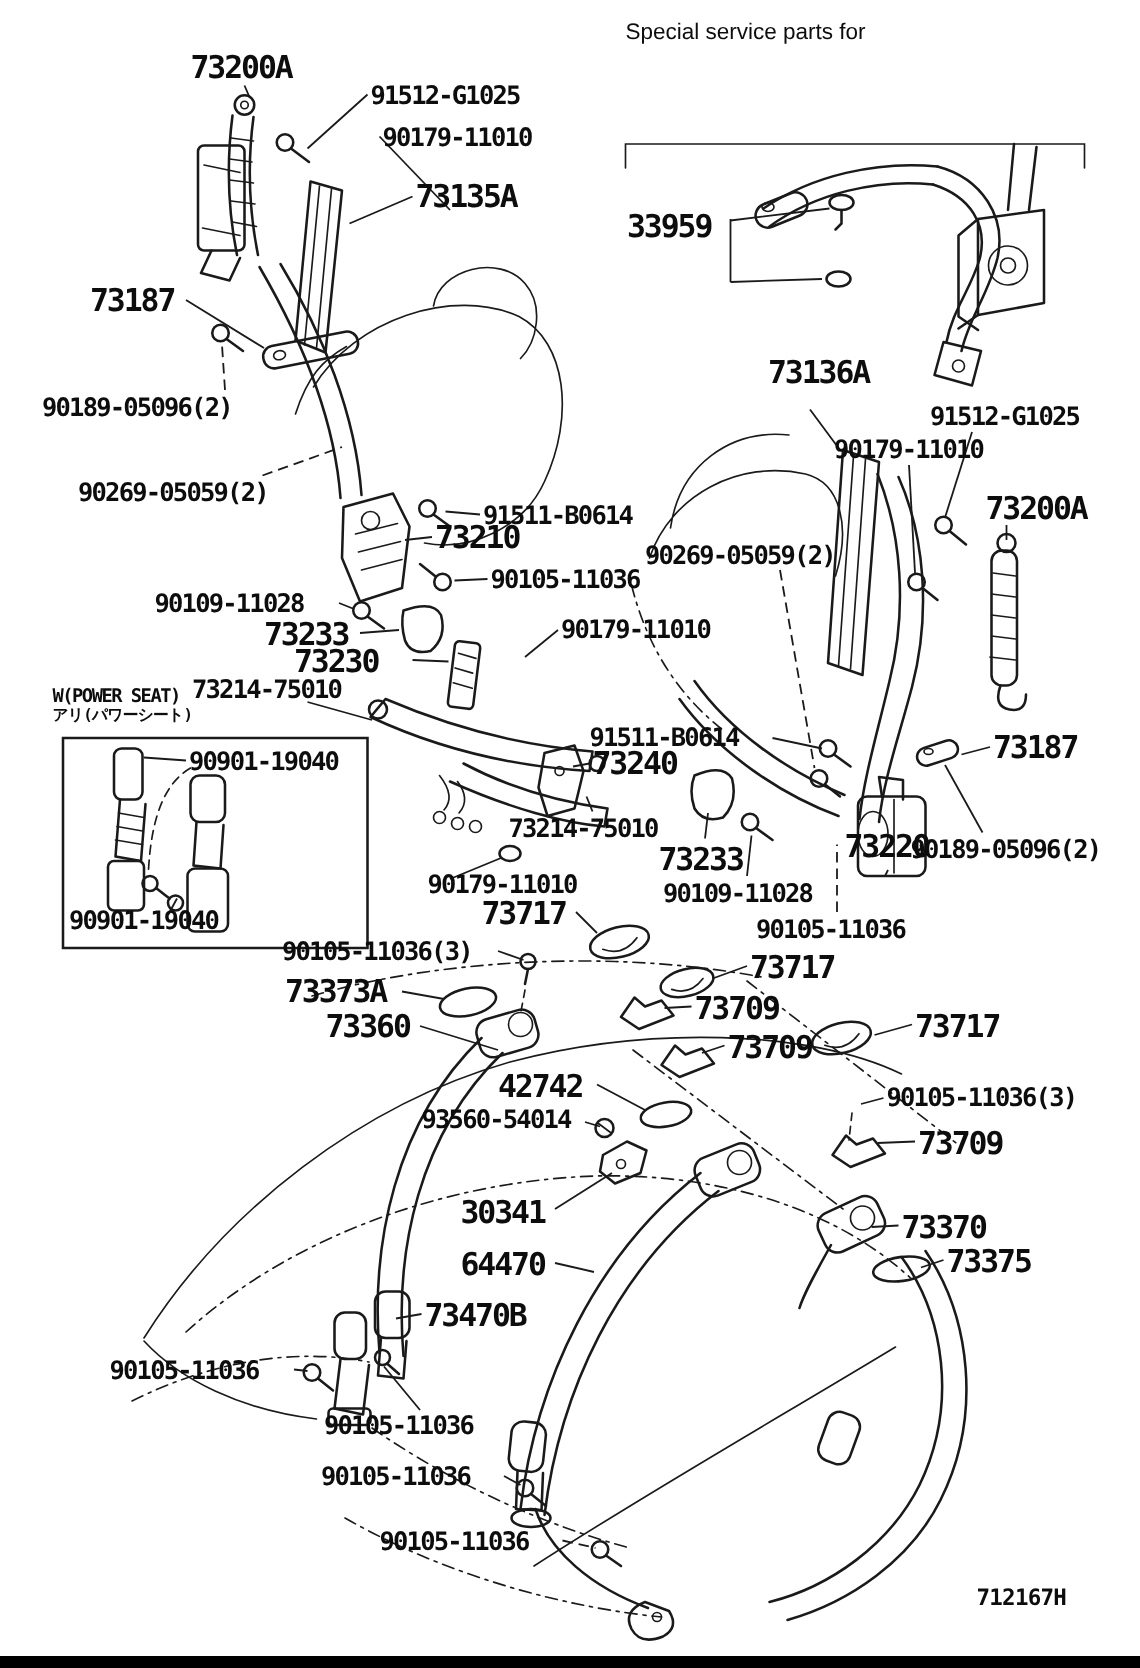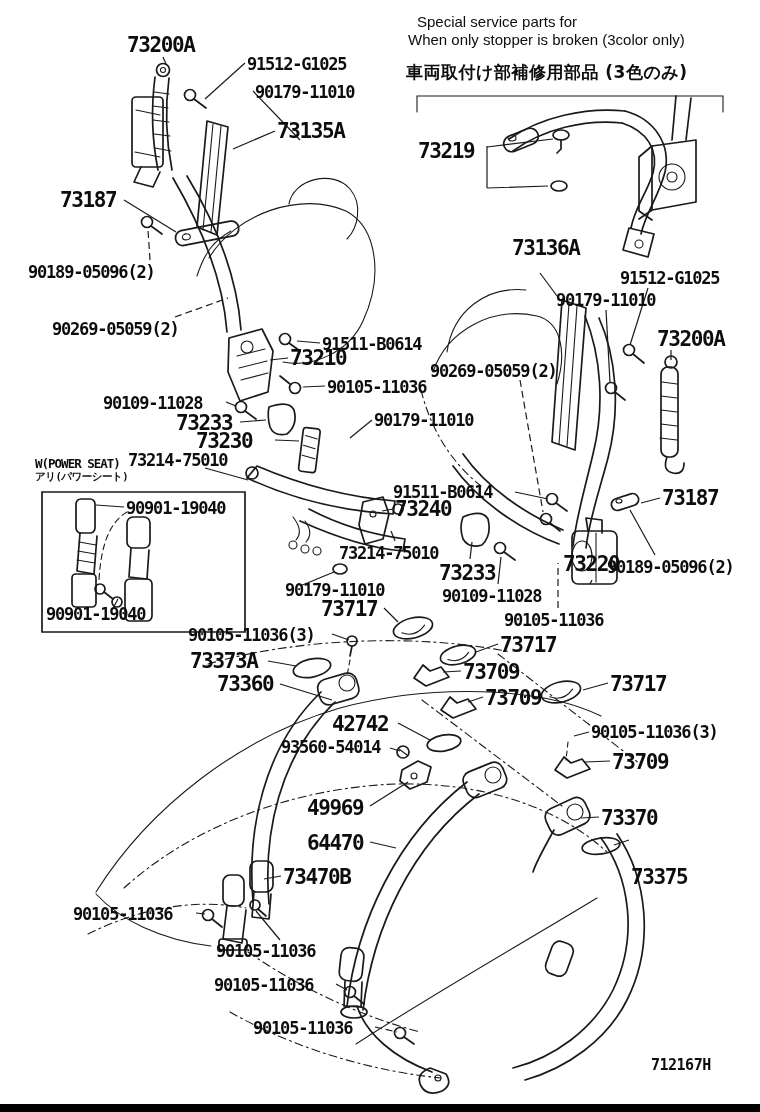--- a/index.html
+++ b/index.html
@@ -280,43 +280,41 @@
         <line x1="629" y1="840" x2="614" y2="845" class="leader"></line>
         <line x1="281" y1="876" x2="264" y2="879" class="leader"></line>
         <line x1="196" y1="913" x2="205" y2="914" class="leader"></line>
         <line x1="280" y1="940" x2="256" y2="911" class="leader"></line>
         <line x1="336" y1="984" x2="347" y2="990" class="leader"></line>
         <line x1="375" y1="1027" x2="397" y2="1032" class="leader" stroke-dasharray="7 4"></line>
       </g>
   </svg>
 
   <div class="note" style="left:417px;top:13px">Special service parts for</div>
-  <div class="note" style="left:408px;top:31px">When only stopper is broken (3color only)</div>
-  <div class="jp" style="left:406px;top:61px">車両取付け部補修用部品 (3色のみ)</div>
 
   <div id="labels-layer">
       <div class="part-label lg" style="left: 127px; top: 33px;">73200A</div>
       <div class="part-label" style="left: 247px; top: 54px;">91512-G1025</div>
       <div class="part-label" style="left: 255px; top: 82px;">90179-11010</div>
       <div class="part-label lg" style="left: 277px; top: 119px;">73135A</div>
       <div class="part-label lg" style="left: 60px; top: 188px;">73187</div>
       <div class="part-label" style="left: 28px; top: 262px;">90189-05096(2)</div>
       <div class="part-label" style="left: 52px; top: 319px;">90269-05059(2)</div>
       <div class="part-label" style="left: 322px; top: 334px;">91511-B0614</div>
       <div class="part-label lg" style="left: 290px; top: 346px;">73210</div>
       <div class="part-label" style="left: 327px; top: 377px;">90105-11036</div>
       <div class="part-label" style="left: 103px; top: 393px;">90109-11028</div>
       <div class="part-label lg" style="left: 176px; top: 411px;">73233</div>
       <div class="part-label lg" style="left: 196px; top: 429px;">73230</div>
       <div class="part-label" style="left: 128px; top: 450px;">73214-75010</div>
       <div class="part-label sm" style="left: 35px; top: 456px;">W(POWER SEAT)</div>
       <div class="part-label xs" style="left: 35px; top: 470px;">アリ(パワーシート)</div>
       <div class="part-label" style="left: 126px; top: 498px;">90901-19040</div>
       <div class="part-label" style="left: 46px; top: 604px;">90901-19040</div>
-      <div class="part-label lg" style="left: 418px; top: 139px;">73219</div>
+      <div class="part-label lg" style="left: 418px; top: 139px;">33959</div>
       <div class="part-label lg" style="left: 512px; top: 236px;">73136A</div>
       <div class="part-label" style="left: 620px; top: 268px;">91512-G1025</div>
       <div class="part-label" style="left: 556px; top: 290px;">90179-11010</div>
       <div class="part-label lg" style="left: 657px; top: 327px;">73200A</div>
       <div class="part-label" style="left: 430px; top: 361px;">90269-05059(2)</div>
       <div class="part-label" style="left: 374px; top: 410px;">90179-11010</div>
       <div class="part-label" style="left: 393px; top: 482px;">91511-B0614</div>
       <div class="part-label lg" style="left: 395px; top: 497px;">73240</div>
       <div class="part-label" style="left: 339px; top: 543px;">73214-75010</div>
       <div class="part-label lg" style="left: 439px; top: 561px;">73233</div>
@@ -331,24 +329,24 @@
       <div class="part-label lg" style="left: 190px; top: 649px;">73373A</div>
       <div class="part-label lg" style="left: 217px; top: 672px;">73360</div>
       <div class="part-label lg" style="left: 500px; top: 633px;">73717</div>
       <div class="part-label lg" style="left: 463px; top: 660px;">73709</div>
       <div class="part-label lg" style="left: 485px; top: 686px;">73709</div>
       <div class="part-label lg" style="left: 332px; top: 712px;">42742</div>
       <div class="part-label" style="left: 281px; top: 737px;">93560-54014</div>
       <div class="part-label lg" style="left: 610px; top: 672px;">73717</div>
       <div class="part-label" style="left: 591px; top: 722px;">90105-11036(3)</div>
       <div class="part-label lg" style="left: 612px; top: 750px;">73709</div>
-      <div class="part-label lg" style="left: 307px; top: 796px;">49969</div>
+      <div class="part-label lg" style="left: 307px; top: 796px;">30341</div>
       <div class="part-label lg" style="left: 307px; top: 831px;">64470</div>
       <div class="part-label lg" style="left: 601px; top: 806px;">73370</div>
-      <div class="part-label lg" style="left: 631px; top: 829px; margin-top: 36px;">73375</div>
+      <div class="part-label lg" style="left: 631px; top: 829px;">73375</div>
       <div class="part-label lg" style="left: 283px; top: 865px;">73470B</div>
       <div class="part-label" style="left: 73px; top: 904px;">90105-11036</div>
       <div class="part-label" style="left: 216px; top: 941px;">90105-11036</div>
       <div class="part-label" style="left: 214px; top: 975px;">90105-11036</div>
       <div class="part-label" style="left: 253px; top: 1018px;">90105-11036</div>
     </div>
 
   <div class="footer-code">712167H</div>
   <div class="bottom-bar"></div>
 </div>

